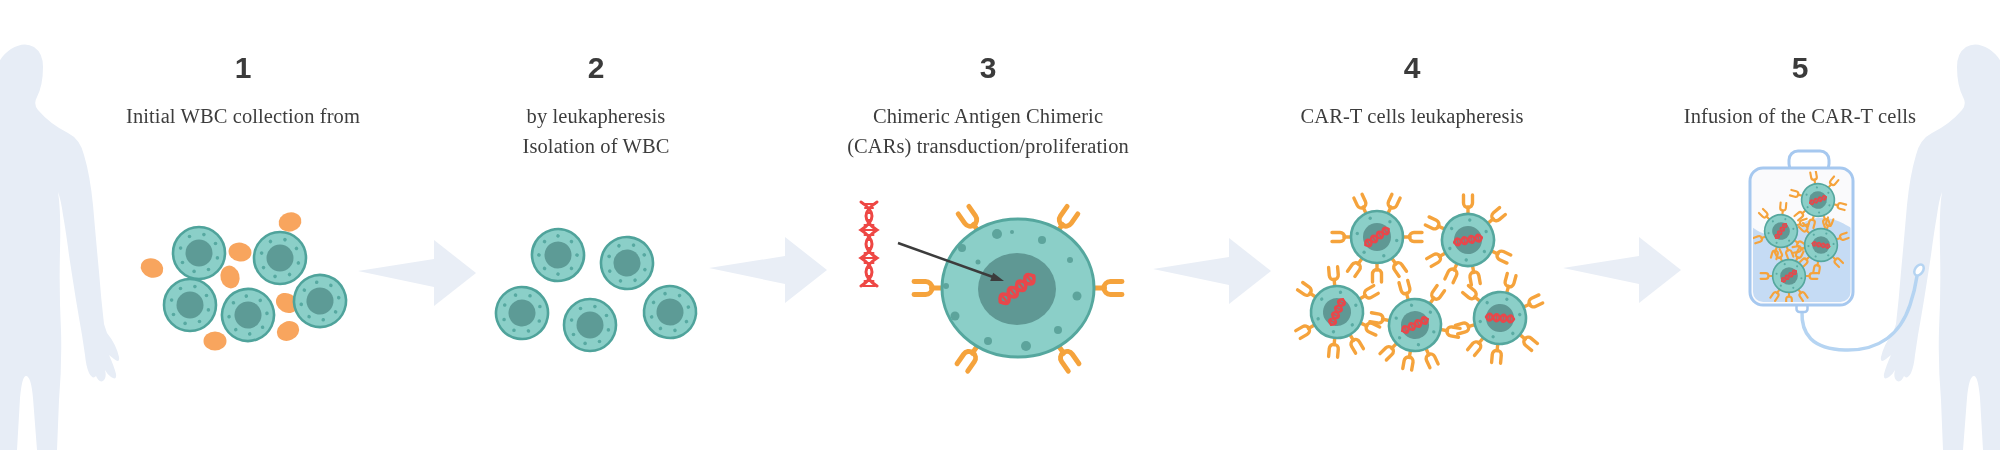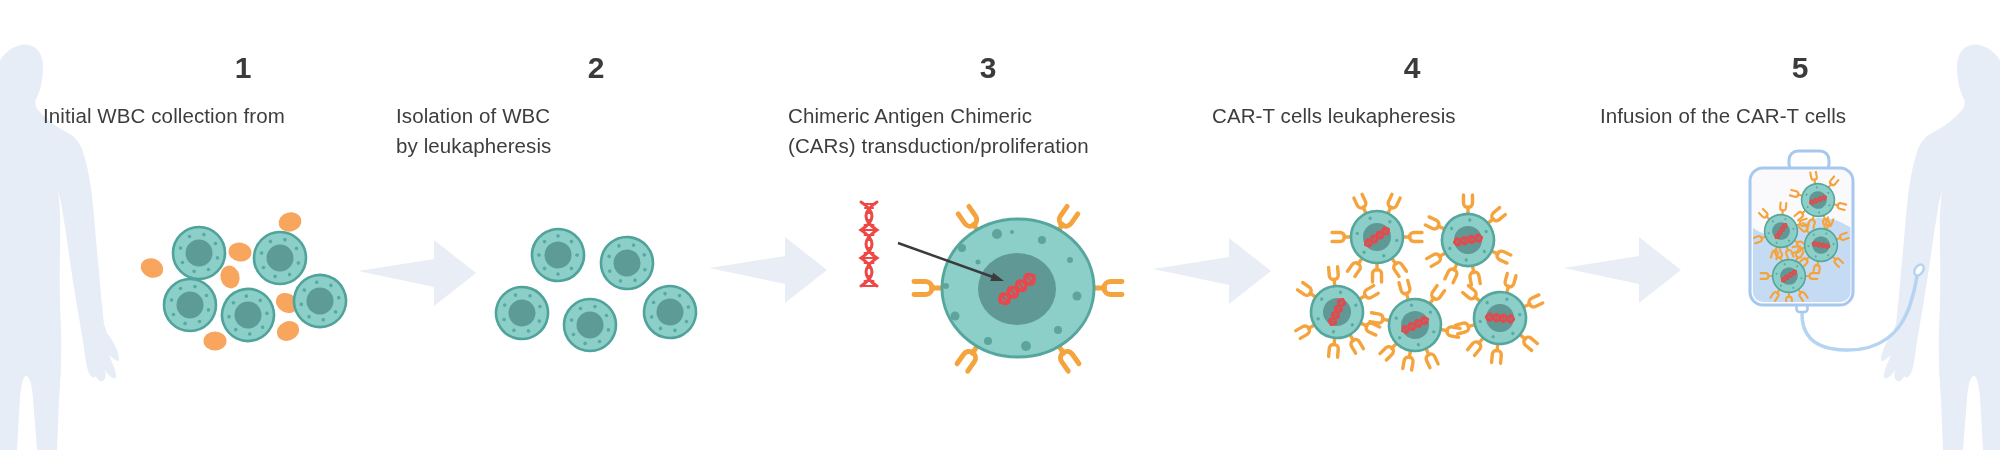--- a/index.html
+++ b/index.html
@@ -11,23 +11,24 @@
     font-family:"Liberation Sans", sans-serif;
   }
   .art{position:absolute;left:0;top:0;}
   .step-number{
     position:absolute;top:51px;width:400px;
     text-align:center;
     font-size:30px;font-weight:700;color:#3b3b3b;line-height:34px;
   }
   .step-title{
     position:absolute;top:101px;width:400px;
-    text-align:left;
+    text-align:center;
     font-size:20.5px;font-weight:500;color:#3d3d3d;line-height:30px;
     letter-spacing:0.1px;
+    font-family:Liberation Serif, serif;
   }
   .step-title span{display:block;}
 </style>
 </head>
 <body>
 
 <div class="canvas">
 
   <svg class="art" width="2000" height="450" viewBox="0 0 2000 450">
     <defs>
@@ -223,22 +224,22 @@
     </g>
   </svg>
 
   <div class="step-number" style="left:43px">1</div>
   <div class="step-title" style="left:43px">
     <span>Initial WBC collection from</span>
   </div>
 
   <div class="step-number" style="left:396px">2</div>
   <div class="step-title" style="left:396px">
+    <span>by leukapheresis</span>
     <span>Isolation of WBC</span>
-    <span>by leukapheresis</span>
   </div>
 
   <div class="step-number" style="left:788px">3</div>
   <div class="step-title" style="left:788px">
     <span>Chimeric Antigen Chimeric</span>
     <span>(CARs) transduction/proliferation</span>
   </div>
 
   <div class="step-number" style="left:1212px">4</div>
   <div class="step-title" style="left:1212px">

